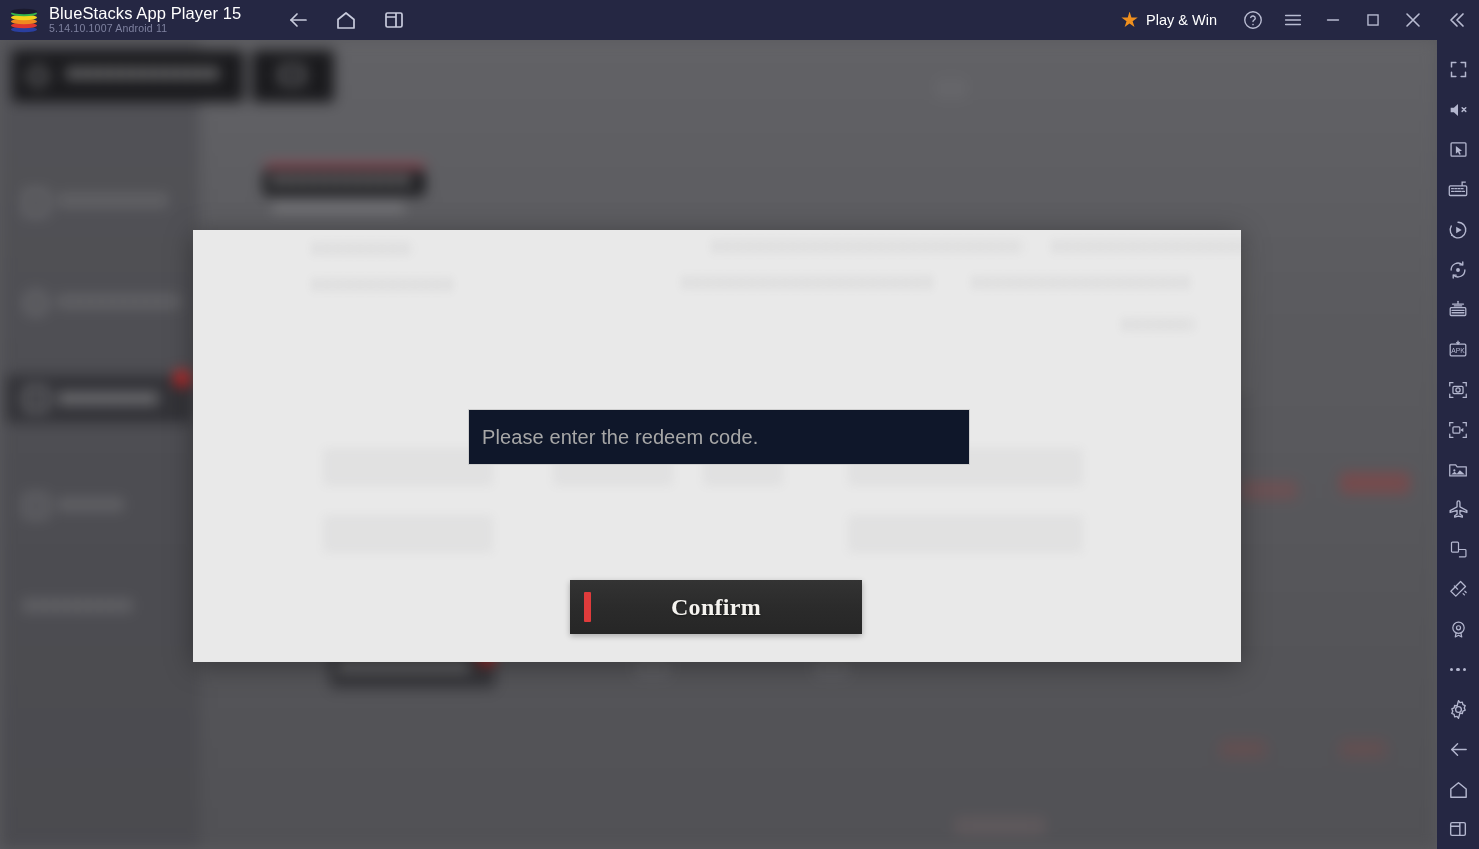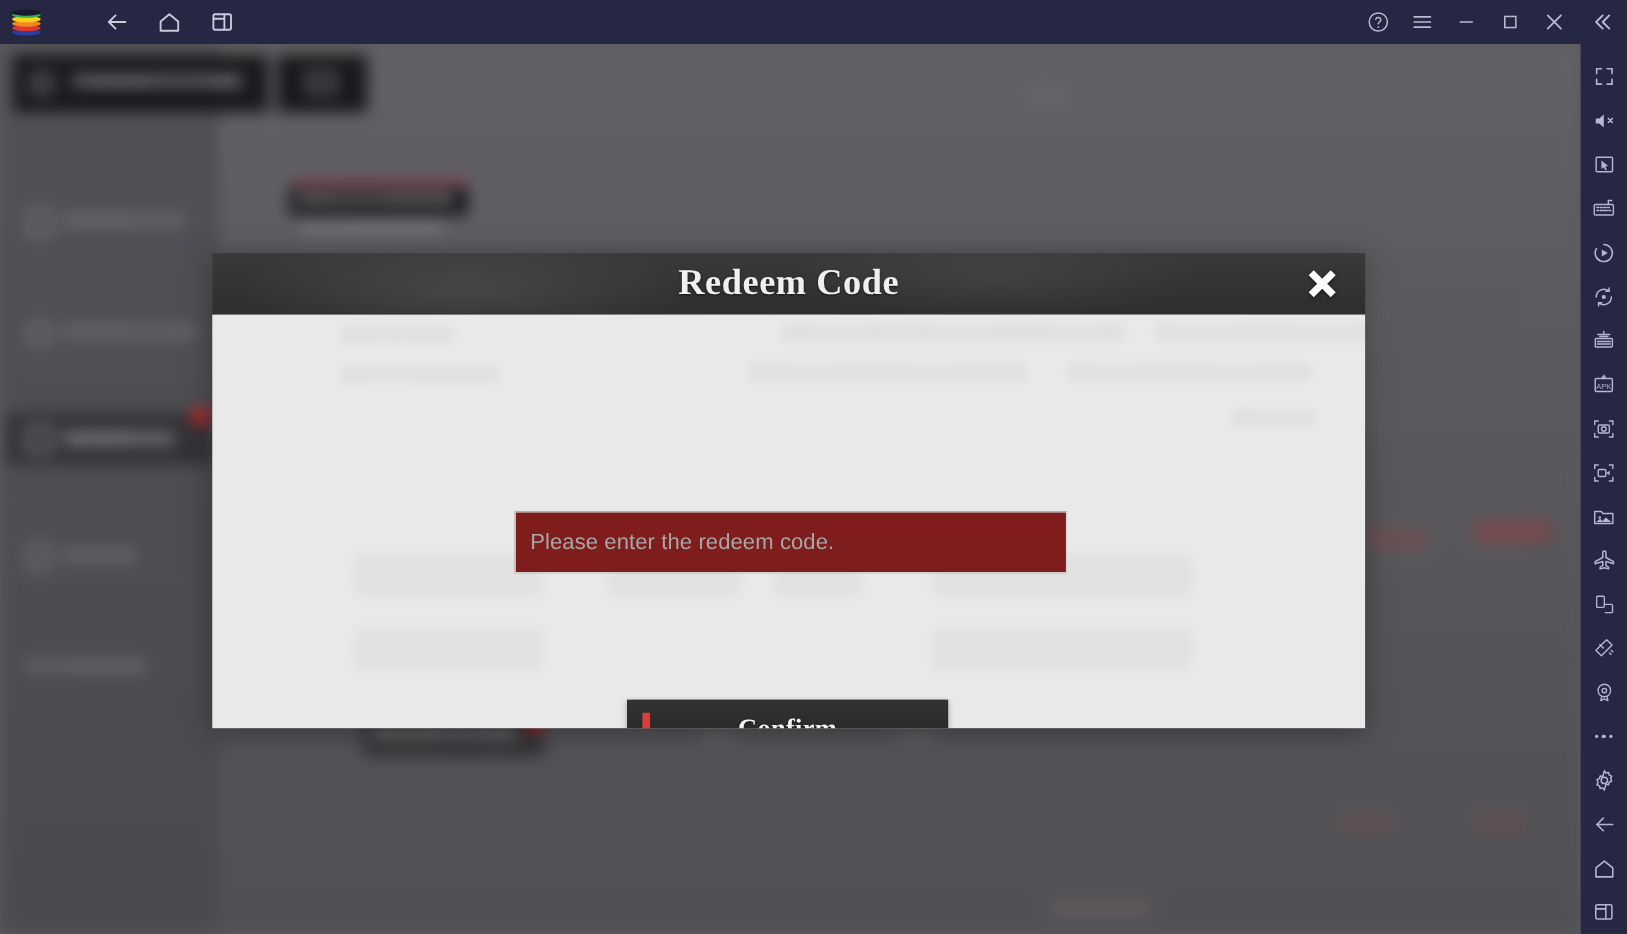--- a/index.html
+++ b/index.html
@@ -198,21 +198,21 @@
     position:absolute; height:13px; border-radius:2px;
     background: repeating-linear-gradient(90deg,
       rgba(90,90,92,.85) 0, rgba(90,90,92,.85) 6px,
       rgba(90,90,92,0) 6px, rgba(90,90,92,0) 11px);
   }
   .ghost-box { position:absolute; background: rgba(120,120,124,.5); border-radius:3px; }
 
   .code-input {
     position: absolute; left: 275px; top: 179px;
     width: 502px; height: 56px;
-    background: #7f1d1d;
+    background: #0f172a;
     border: 1px solid #cfcfcf;
     display: flex; align-items: center;
     padding: 17px 13px;
     box-shadow: inset 0 1px 1px rgba(0,0,0,.035);
   }
   .code-input-ph {
     color: #a7a7a7; font-size: 20px; letter-spacing: .1px;
   }
 
   .confirm-btn {
@@ -302,28 +302,20 @@
       <div class="bg-card" style="left:955px; top:778px; width:90px; height:16px; background:rgba(130,105,105,.35);"></div>
 
       <div class="bg-card" style="left:636px; top:620px; width:34px; height:18px; background:rgba(120,120,124,.3);"></div>
       <div class="bg-card" style="left:815px; top:620px; width:34px; height:18px; background:rgba(120,120,124,.3);"></div>
       <div class="bg-card" style="left:935px; top:40px; width:32px; height:18px; background:rgba(120,120,124,.3);"></div>
     </div>
   </div>
 
   <div class="modal-shadow"></div>
   <div class="modal">
-    <div class="modal-header">
-      <div class="modal-title">Redeem Code</div>
-      <div class="modal-close">
-        <svg width="36" height="36" viewBox="0 0 36 36" aria-hidden="true">
-          <path d="M8 8 L28 28 M28 8 L8 28" stroke="#ffffff" stroke-width="6.5" stroke-linecap="butt"></path>
-        </svg>
-      </div>
-    </div>
 
     <div class="modal-body">
       <div class="body-ghost">
         <div class="ghost-line" style="left:520px; top:10px; width:310px;"></div>
         <div class="ghost-line" style="left:860px; top:10px; width:200px;"></div>
         <div class="ghost-line" style="left:120px; top:12px; width:100px;"></div>
         <div class="ghost-line" style="left:120px; top:48px; width:140px;"></div>
         <div class="ghost-line" style="left:490px; top:46px; width:250px;"></div>
         <div class="ghost-line" style="left:780px; top:46px; width:220px;"></div>
         <div class="ghost-line" style="left:930px; top:88px; width:70px;"></div>
@@ -348,20 +340,24 @@
 
   <div class="titlebar">
     <div class="bs-logo">
       <i class="bs-l1"></i>
         <i class="bs-l2"></i>
         <i class="bs-l3"></i>
       <i class="bs-l4"></i>
         <i class="bs-l5"></i>
         <i class="bs-l6"></i>
     </div>
+    <div class="title-block">
+      <div class="bs-title">BlueStacks App Player 15</div>
+      <div class="bs-sub">5.14.10.1007  Android 11</div>
+    </div>
 
     <div class="nav-ctrls">
       <div class="nav-btn">
         <svg width="24" height="24" viewBox="0 0 24 24" fill="none" stroke="currentColor" stroke-width="1.7" stroke-linecap="round" stroke-linejoin="round">
             <path d="M20 12H5"></path>
             <path d="M11 6l-6 6 6 6"></path>
           </svg>
       </div>
       <div class="nav-btn">
         <svg width="24" height="24" viewBox="0 0 24 24" fill="none" stroke="currentColor" stroke-width="1.7" stroke-linecap="round" stroke-linejoin="round">
@@ -370,20 +366,24 @@
       </div>
       <div class="nav-btn">
         <svg width="24" height="24" viewBox="0 0 24 24" fill="none" stroke="currentColor" stroke-width="1.7" stroke-linejoin="round">
             <rect x="4" y="5" width="16" height="14" rx="1.5"></rect>
             <path d="M14 5v14M4 9h10"></path>
           </svg>
       </div>
     </div>
 
     <div class="tb-right">
+      <div class="tb-pill">
+        <span class="star-ic"></span>
+        <span>Play &amp; Win</span>
+      </div>
 
       <div class="tb-icon">
         <svg width="22" height="22" viewBox="0 0 24 24" fill="none" stroke="currentColor" stroke-width="1.5">
             <circle cx="12" cy="12" r="9"></circle>
             <path d="M9.5 9.2a2.6 2.6 0 0 1 5 .9c0 1.8-2.5 2-2.5 3.6" stroke-linecap="round"></path>
             <circle cx="12" cy="17" r="0.9" fill="currentColor" stroke="none"></circle>
           </svg>
       </div>
       <div class="tb-icon">
         <svg width="22" height="22" viewBox="0 0 24 24" stroke="currentColor" stroke-width="1.7" stroke-linecap="round">

